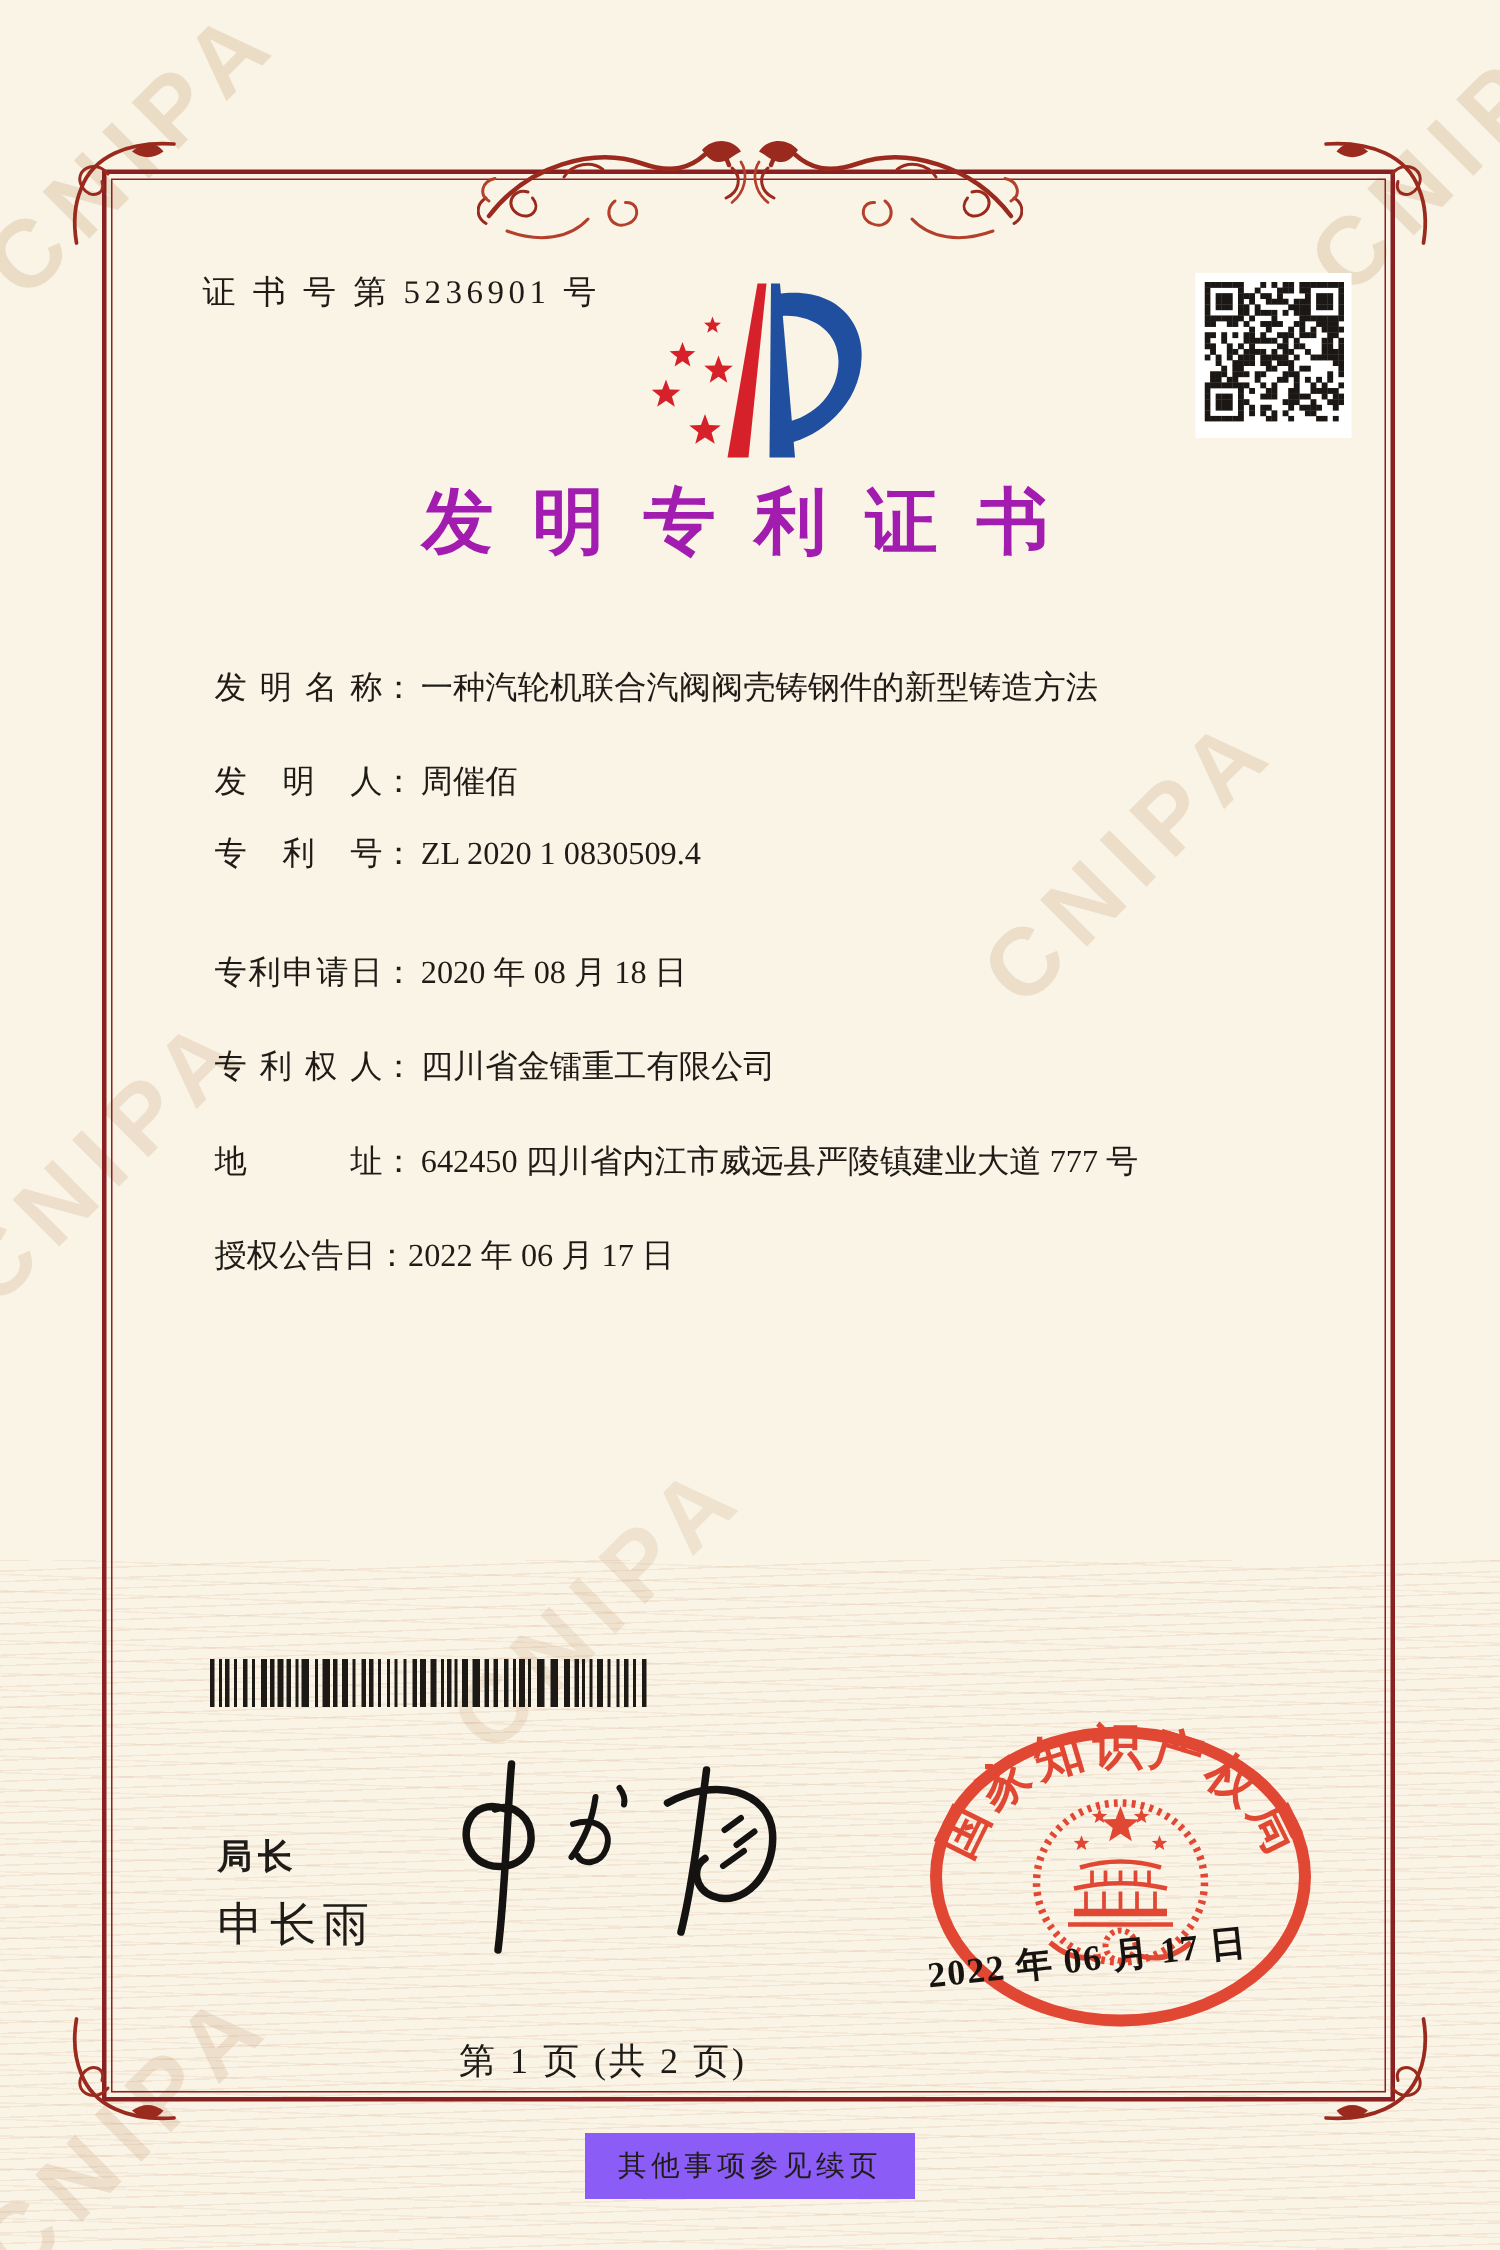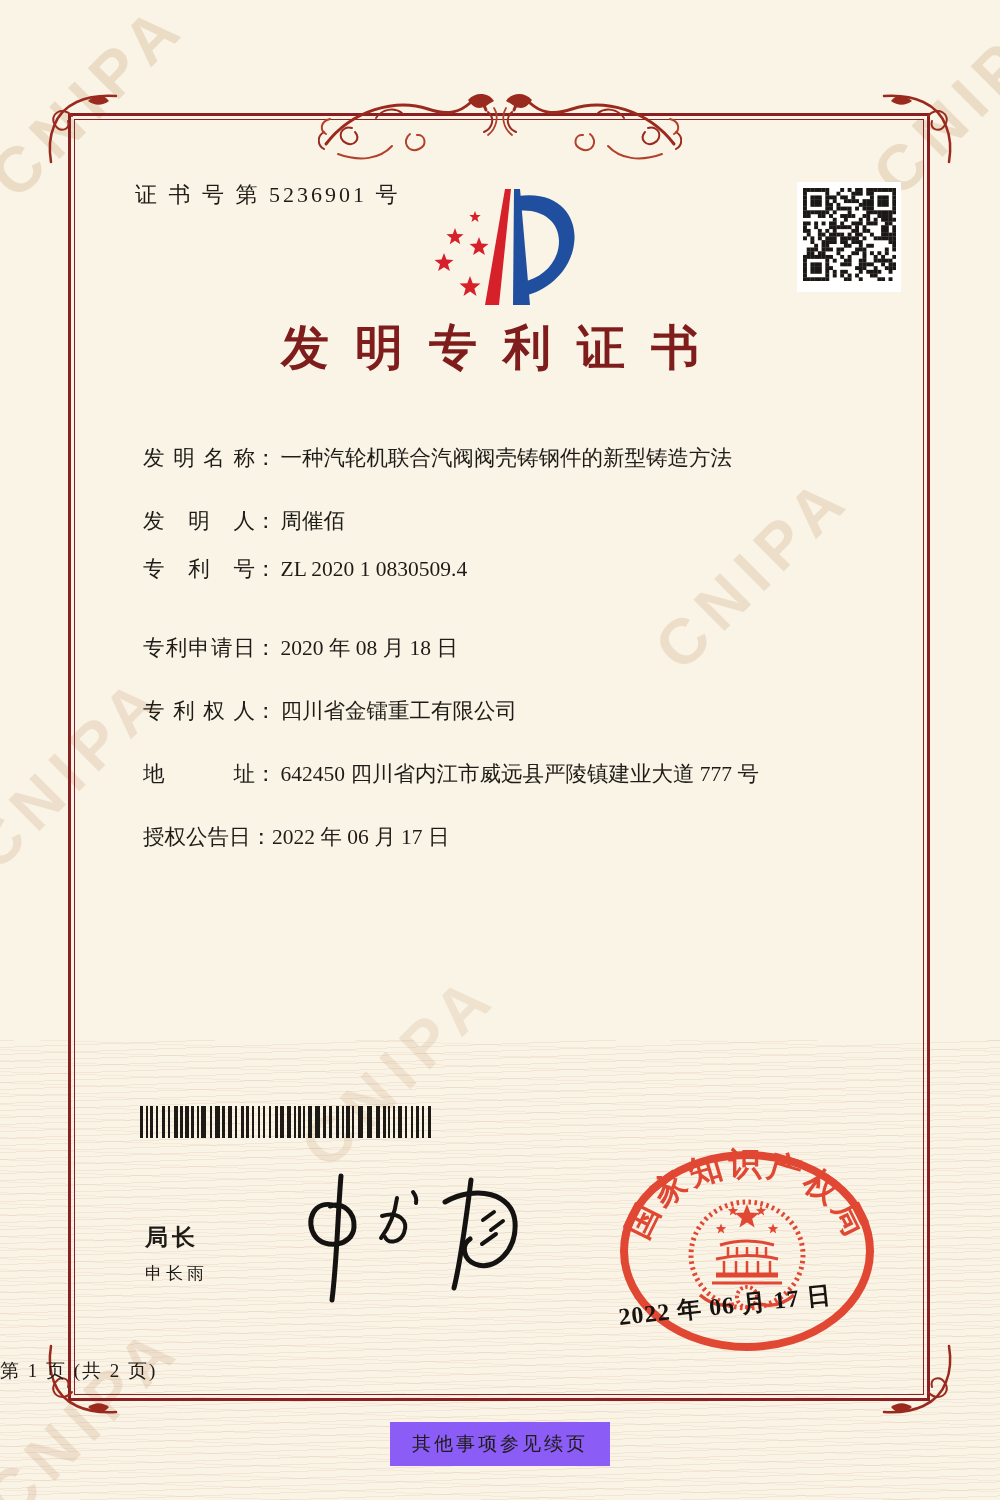--- a/index.html
+++ b/index.html
@@ -30,44 +30,44 @@
   
   .frame{
     position:absolute;left:68px;top:113px;width:856px;height:1282px;
     border:3px solid #8b2023;
   }
   .frame-inner{position:absolute;inset:3px;border:1px solid #8b2023;}
   
   .certno{position:absolute;left:135px;top:180px;font-size:22px;letter-spacing:3px;text-align:center;}
   .title{
     position:absolute;left:0;top:316px;width:980px;text-align:center;
-    font-size:48px;font-weight:600;letter-spacing:26px;text-indent:26px;color:#7f1d1d;
+    font-size:48px;font-weight:600;letter-spacing:26px;text-indent:26px;color:#a21caf;
   }
   .qrbox{position:absolute;left:797px;top:182px;width:104px;height:110px;background:#fff;}
   
   .frow{position:absolute;left:143px;width:740px;font-size:21.5px;white-space:nowrap;}
   .f-label{display:inline-block;width:112px;text-align:justify;text-align-last:justify;vertical-align:bottom;}
   .f-colon{display:inline-block;}
   .f-value{margin-left:4px;}
   .grant2{position:absolute;left:402px;top:0;}
   
   .paras{position:absolute;left:143px;top:876px;width:718px;font-size:21.5px;line-height:33px;text-align:justify;}
   .paras p{margin:0 0 14px 0;text-indent:43px;}
   
   .barcode{position:absolute;left:140px;top:1106px;width:292px;height:32px;}
   .sig-title{position:absolute;left:145px;top:1222px;font-size:23px;letter-spacing:4px;font-weight:bold;}
-  .sig-name{position:absolute;left:145px;top:1262px;font-size:17px;letter-spacing:4px;}
+  .sig-name{position:absolute;left:145px;top:1262px;font-size:31px;letter-spacing:4px;}
   .signature{position:absolute;left:285px;top:1168px;width:260px;height:140px;}
   .seal{position:absolute;left:612px;top:1147px;width:270px;height:212px;opacity:.93;}
   .seal-date{
     position:absolute;left:618px;top:1290px;width:210px;text-align:center;
     font-size:24px;font-weight:700;color:#171310;transform:rotate(-6deg);letter-spacing:1px;
     white-space:nowrap;
   }
-  .page-num{position:absolute;left:0;top:1358px;width:804px;font-size:19px;letter-spacing:2px;}
+  .page-num{position:absolute;left:0;top:1358px;width:804px;text-align:center;font-size:24px;letter-spacing:2px;}
   .cont-note{
     position:absolute;left:50%;top:1422px;transform:translateX(-50%);
     background:#8b5cf6;padding:9px 22px;font-size:19px;letter-spacing:3px;white-space:nowrap;
   }
   .orn{position:absolute;pointer-events:none;}
 </style>
 </head>
 <body>
 
 <div class="wm" style="left:-25px;top:160px;">CNIPA</div>

